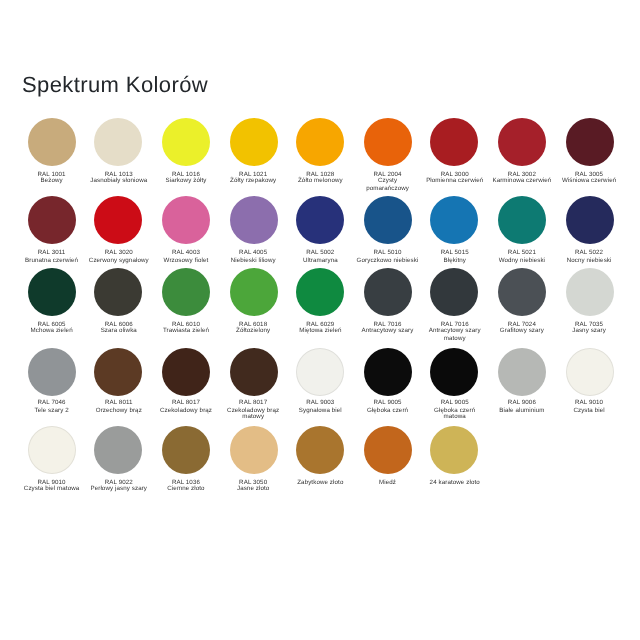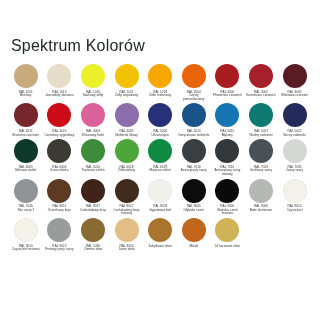--- a/index.html
+++ b/index.html
@@ -16,21 +16,21 @@
   }
   #page {
     width: 320px;
     height: 320px;
     box-sizing: border-box;
     padding: 0 9px;
     background: #ffffff;
     position: relative;
   }
   #title {
-    font-size: 16px;
+    font-size: 11px;
     font-weight: 400;
     color: #23272b;
     letter-spacing: 0.2px;
     padding-top: 38px;
     padding-bottom: 10px;
     padding-left: 2px;
     line-height: 1;
   }
   .swatch-row {
     display: flex;

